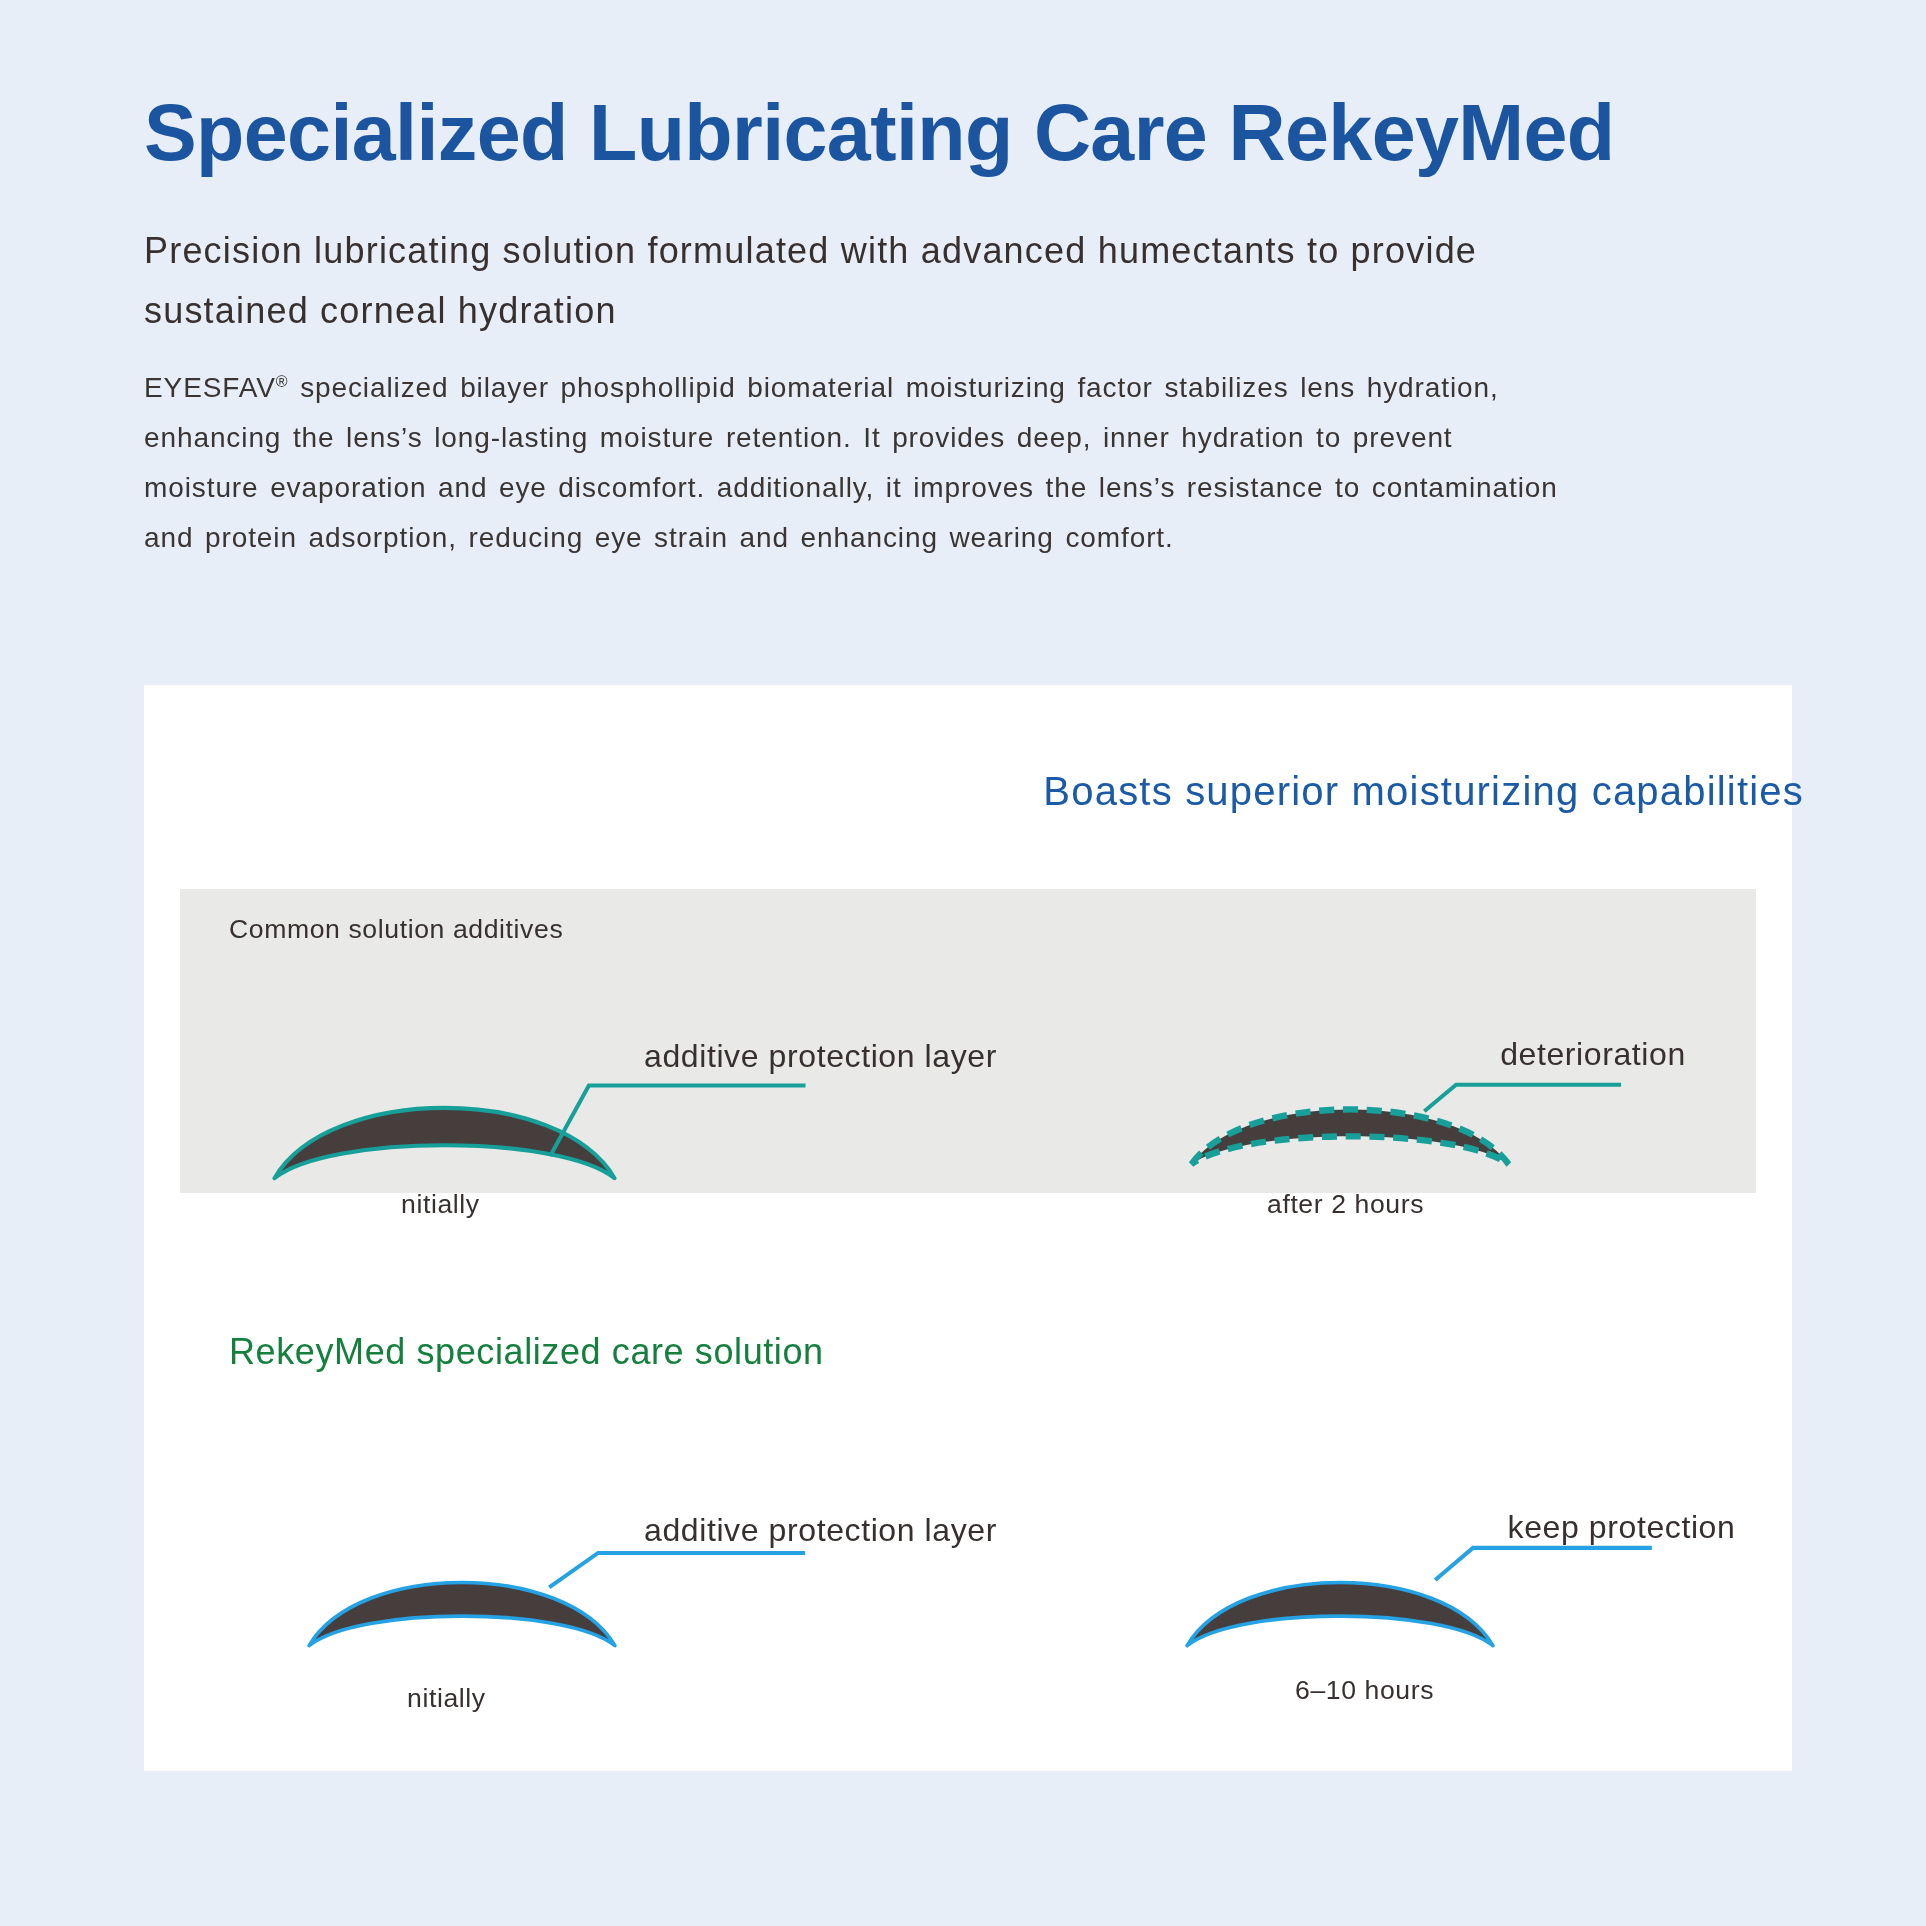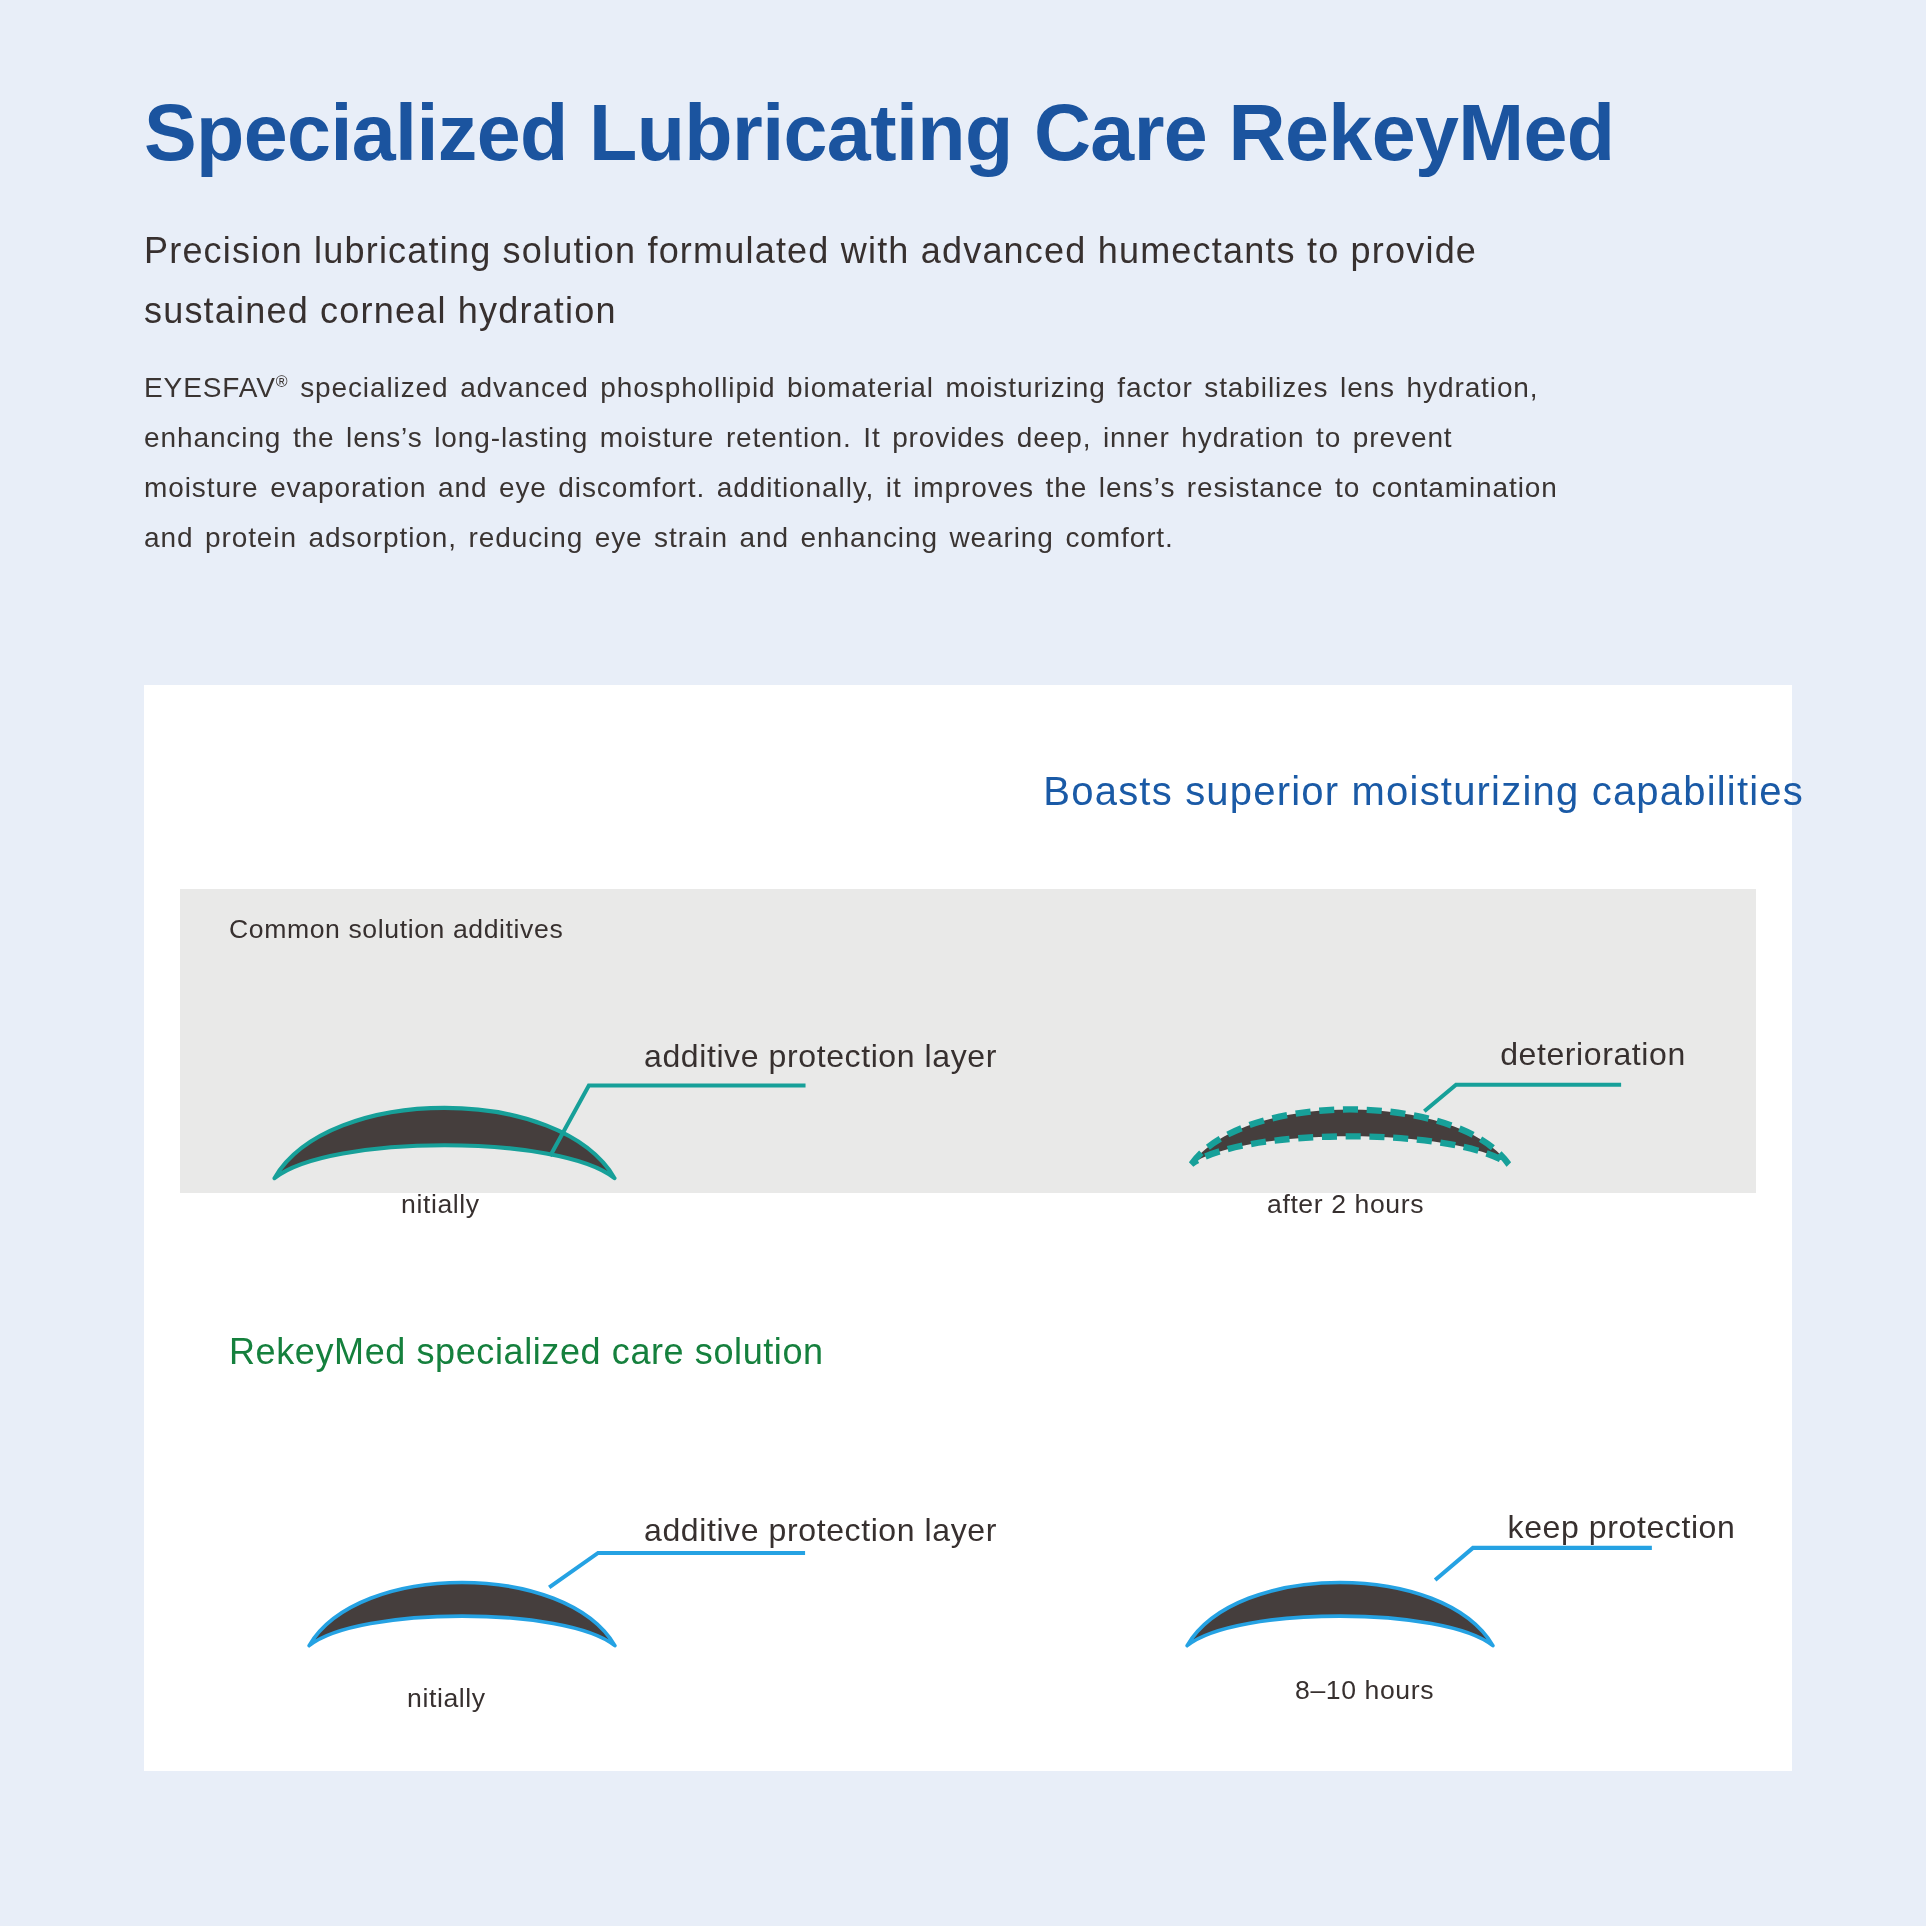--- a/index.html
+++ b/index.html
@@ -106,21 +106,21 @@
 <div class="page">
 
   <h1 class="page-title">Specialized Lubricating Care RekeyMed</h1>
 
   <div class="subtitle">
     <div>Precision lubricating solution formulated with advanced humectants to provide</div>
     <div>sustained corneal hydration</div>
   </div>
 
   <div class="paragraph">
-    <div><span>EYESFAV</span><sup>®</sup><span> specialized advanced phosphollipid biomaterial moisturizing factor stabilizes lens hydration,</span></div>
+    <div><span>EYESFAV</span><sup>®</sup><span> specialized bilayer phosphollipid biomaterial moisturizing factor stabilizes lens hydration,</span></div>
     <div>enhancing the lens’s long-lasting moisture retention. It provides deep, inner hydration to prevent</div>
     <div>moisture evaporation and eye discomfort. additionally, it improves the lens’s resistance to contamination</div>
     <div>and protein adsorption, reducing eye strain and enhancing wearing comfort.</div>
   </div>
 
   <section class="card">
 
     <h2 class="card-heading">Boasts superior moisturizing capabilities</h2>
 
     <div class="gray-panel">
@@ -160,18 +160,18 @@
     <div class="caption" style="left:263px;top:998px;width:139px">nitially</div>
 
     <svg class="abs" style="left:1040px;top:867px" width="312" height="99" viewBox="0 0 600 190">
       <path d="M 6 180 C 100 18 500 18 594 180 C 500 104 100 104 6 180 Z" fill="#453e3d" stroke="#25a2e3" stroke-width="7" stroke-linejoin="round"></path>
     </svg>
 
     <svg class="abs" style="left:1287px;top:856px" width="225" height="43" viewBox="0 0 390 75">
       <polyline points="6,68 72,12 384,12" fill="none" stroke="#25a2e3" stroke-width="7"></polyline>
     </svg>
     <div class="callout-label" style="left:1362px;top:824px;width:231px">keep protection</div>
-    <div class="caption" style="left:1151px;top:990px;width:196px">8–10 hours</div>
+    <div class="caption" style="left:1151px;top:990px;width:196px">6–10 hours</div>
 
   </section>
 
 </div>
 
 
 </body></html>

